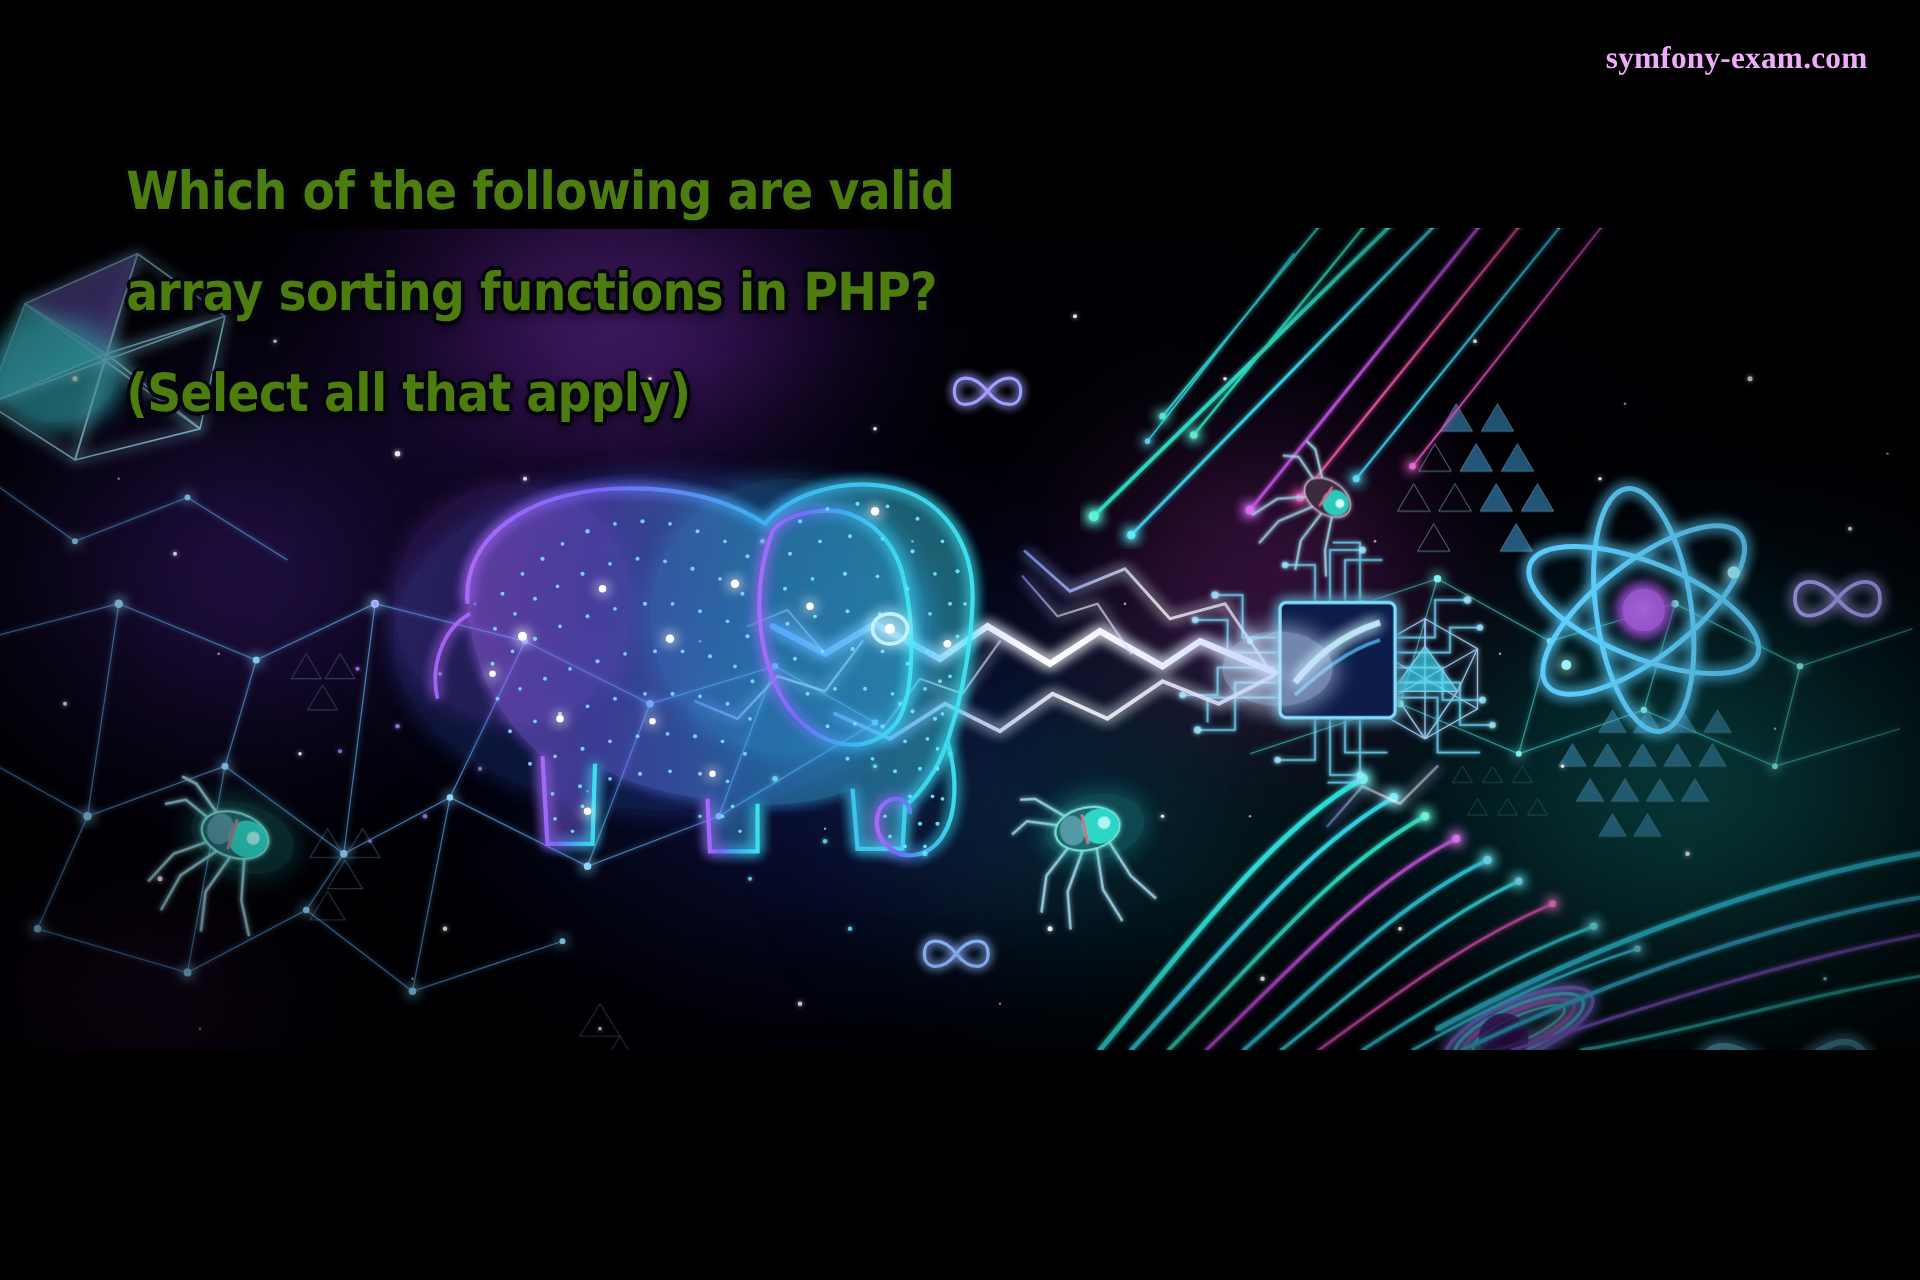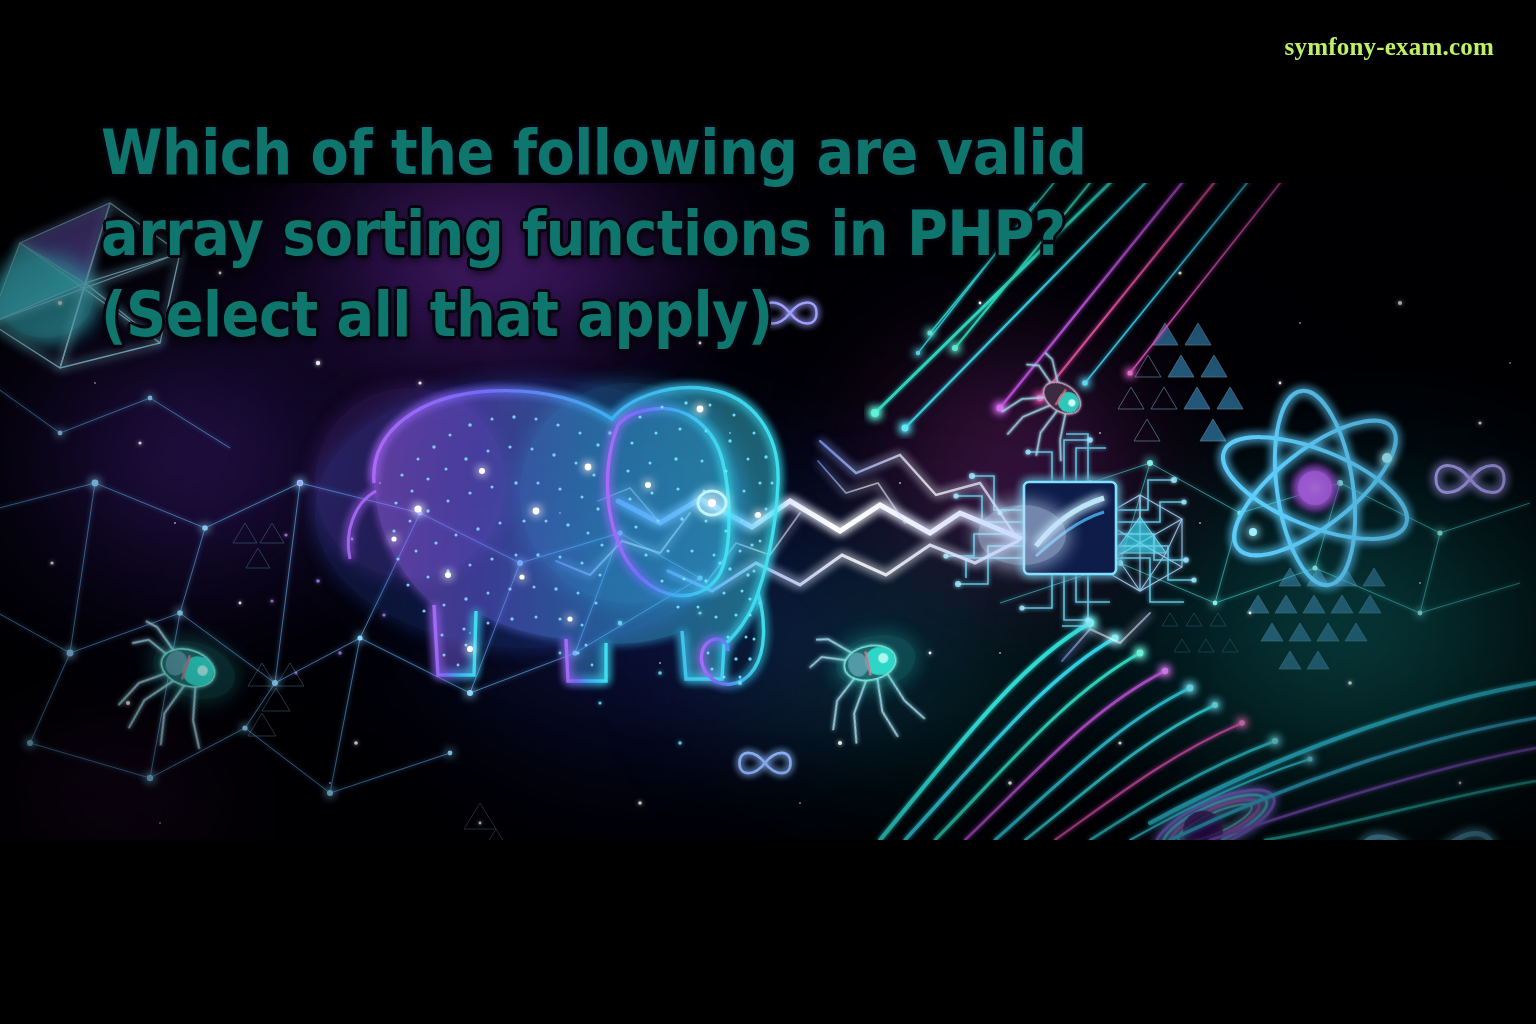--- a/index.html
+++ b/index.html
@@ -48,39 +48,39 @@
     pointer-events:none; }
 
   svg.layer{ position:absolute; left:0; top:0; width:1536px; height:657px; overflow:visible; }
 
   
   #headline{
     position:absolute;
     left:101px; top:112px;
     width:1000px;
     z-index:40;
-    color:#0f766e;
-    font-size:62px;
+    color:#4d7c0f;
+    font-size:42px;
     line-height:81px;
     font-weight:bold;
     font-family:"DejaVu Sans Condensed","Liberation Sans", sans-serif;
     letter-spacing:-0.5px;
     white-space:pre-line;
     text-shadow:
       -2px -2px 0 #050510, 2px -2px 0 #050510, -2px 2px 0 #050510, 2px 2px 0 #050510,
       0 -3px 0 #050510, 0 3px 0 #050510, -3px 0 0 #050510, 3px 0 0 #050510,
       0 4px 10px rgba(0,0,0,.9);
   }
 
   
   #watermark{
     position:absolute;
     right:42px; top:33px;
     z-index:50;
-    color:#bef264;
+    color:#f0abfc;
     font-size:25px;
     font-weight:bold;
     font-family:"Liberation Serif", serif;
     letter-spacing:0.2px;
     text-shadow:0 1px 3px rgba(0,0,0,.9);
   }
 </style>
 </head>
 <body>
 

